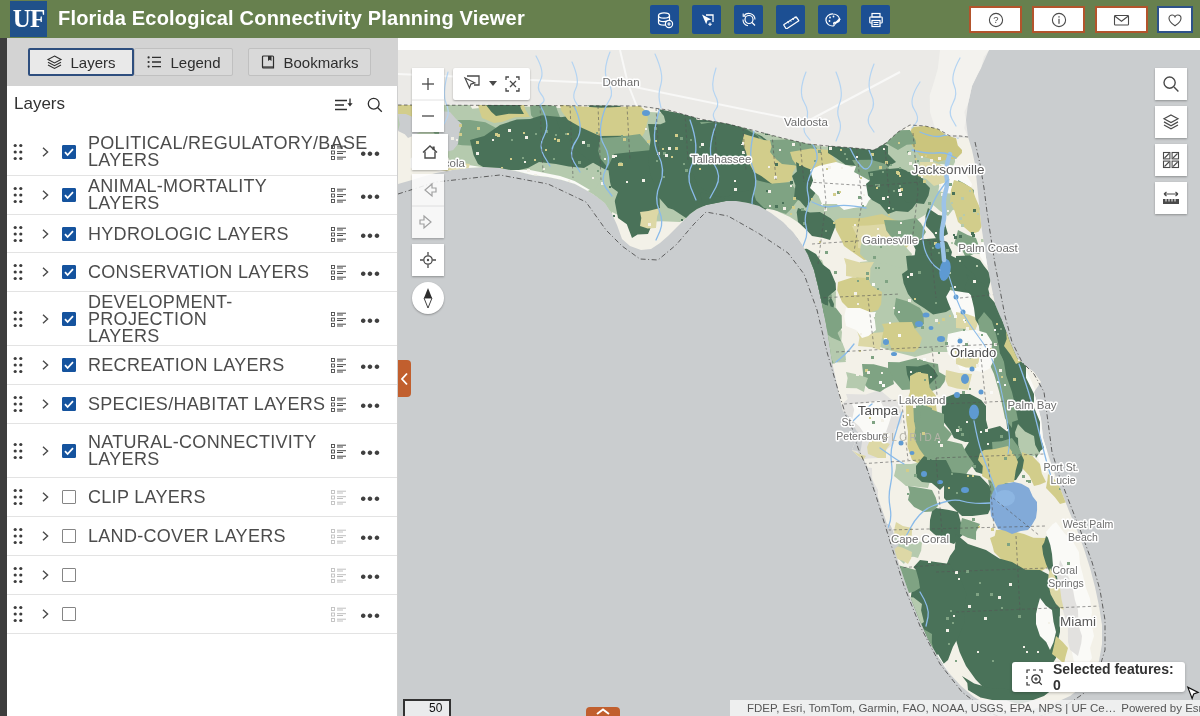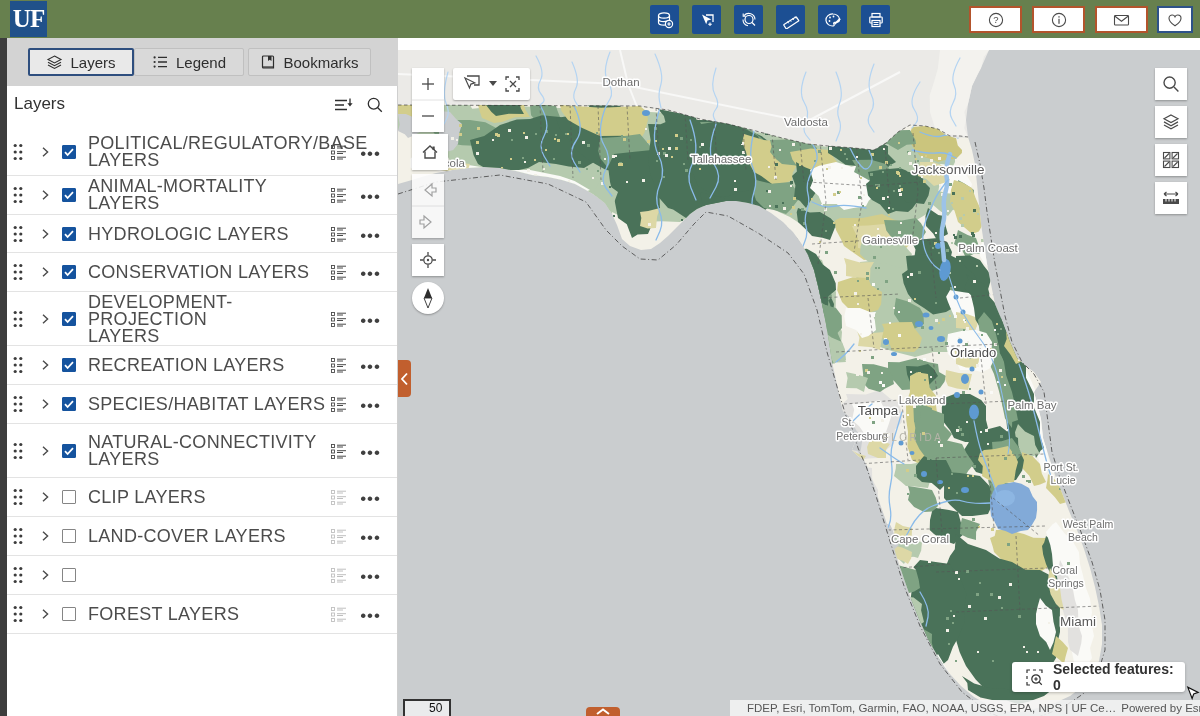--- a/index.html
+++ b/index.html
@@ -834,20 +834,21 @@
           <path d="M4 6h14M4 6l2.5-2M4 6l2.5 2M18 6l-2.5-2M18 6l-2.5 2" stroke="#4a4a4a" stroke-width="1.2" fill="none"></path>
           <rect x="3" y="11" width="16" height="5" fill="#4a4a4a"></rect>
           <path d="M6 11v2.5M9 11v2.5M12 11v2.5M15 11v2.5" stroke="#fff" stroke-width="1"></path>
         </svg>
       </div>
   </div>
   <div id="header">
     <div id="uflogo">
         <span>UF</span>
       </div>
+    <div id="title">Florida Ecological Connectivity Planning Viewer</div>
     <div class="hbtn" style="left:650px">
         <svg width="18" height="18" viewBox="0 0 18 18" fill="none">
           <ellipse cx="8" cy="4.5" rx="5.5" ry="2.6" stroke="#fff" stroke-width="1.2"></ellipse>
           <path d="M2.5 4.5v7c0 1.4 2.5 2.6 5.5 2.6 .6 0 1.2 0 1.7-.1" stroke="#fff" stroke-width="1.2"></path>
           <path d="M13.5 4.5v4.6" stroke="#fff" stroke-width="1.2"></path>
           <path d="M2.5 8c0 1.4 2.5 2.6 5.5 2.6 1.1 0 2.2-.2 3-.4" stroke="#fff" stroke-width="1.2"></path>
           <circle cx="13" cy="13" r="3.6" stroke="#fff" stroke-width="1.2"></circle>
           <path d="M13 11.2v3.6M11.2 13h3.6" stroke="#fff" stroke-width="1.2"></path>
         </svg>
       </div>
@@ -917,21 +918,21 @@
   <div id="darkstrip"></div>
   <div id="tabbar">
     <div class="tab sel" style="left:21px;width:106px">
         <svg width="17" height="16" viewBox="0 0 17 16" fill="none">
           <path d="M8.5 2L15 5.5 8.5 9 2 5.5z" stroke="#2e2e2e" stroke-width="1.1" fill="none"></path>
           <path d="M2 8.2L8.5 11.7 15 8.2" stroke="#2e2e2e" stroke-width="1.1" fill="none"></path>
           <path d="M2 10.9L8.5 14.4 15 10.9" stroke="#2e2e2e" stroke-width="1.1" fill="none"></path>
         </svg>
         <span>Layers</span>
       </div>
-      <div class="tab" style="left:127px;width:110px">
+      <div class="tab" style="left:127px;width:99px">
         <svg width="17" height="16" viewBox="0 0 17 16" fill="none">
           <circle cx="2.6" cy="3.4" r="1.1" fill="#2e2e2e"></circle>
           <circle cx="2.6" cy="8" r="1.1" fill="#2e2e2e"></circle>
           <circle cx="2.6" cy="12.6" r="1.1" fill="#2e2e2e"></circle>
           <path d="M6 3.4h9M6 8h9M6 12.6h9" stroke="#2e2e2e" stroke-width="1.4"></path>
         </svg>
         <span>Legend</span>
       </div>
       <div class="tab" style="left:241px;width:123px">
         <svg width="16" height="16" viewBox="0 0 16 16" fill="none">
@@ -1257,21 +1258,20 @@
               <circle cx="7.8" cy="3.5" r="1.6" fill="#3c3c3c"></circle>
               <circle cx="2.2" cy="10" r="1.6" fill="#3c3c3c"></circle>
               <circle cx="7.8" cy="10" r="1.6" fill="#3c3c3c"></circle>
               <circle cx="2.2" cy="16.5" r="1.6" fill="#3c3c3c"></circle>
               <circle cx="7.8" cy="16.5" r="1.6" fill="#3c3c3c"></circle>
             </svg></div>
           <div class="arr"><svg width="14" height="14" viewBox="0 0 14 14">
               <path d="M5 2.8l4.6 4.2L5 11.2" stroke="#4a4a4a" stroke-width="1.4" fill="none"></path>
             </svg></div>
           <div class="cb"></div>
-          <div class="lbl">FOREST LAYERS</div>
           <div class="licon"><svg width="16" height="15" viewBox="0 0 16 15">
               <rect x="0.5" y="0.5" width="3" height="3" stroke="#4a4a4a" stroke-width="0.9" fill="none"></rect>
               <path d="M6 1.2h9M6 3h6" stroke="#4a4a4a" stroke-width="1"></path>
               <rect x="0.5" y="6" width="3" height="3" stroke="#4a4a4a" stroke-width="0.9" fill="none"></rect>
               <path d="M6 6.7h9M6 8.5h6" stroke="#4a4a4a" stroke-width="1"></path>
               <rect x="0.5" y="11.5" width="3" height="3" stroke="#4a4a4a" stroke-width="0.9" fill="none"></rect>
               <path d="M6 12.2h9M6 14h6" stroke="#4a4a4a" stroke-width="1"></path>
             </svg></div>
           <div class="dotsh">•••</div>
         </div>

